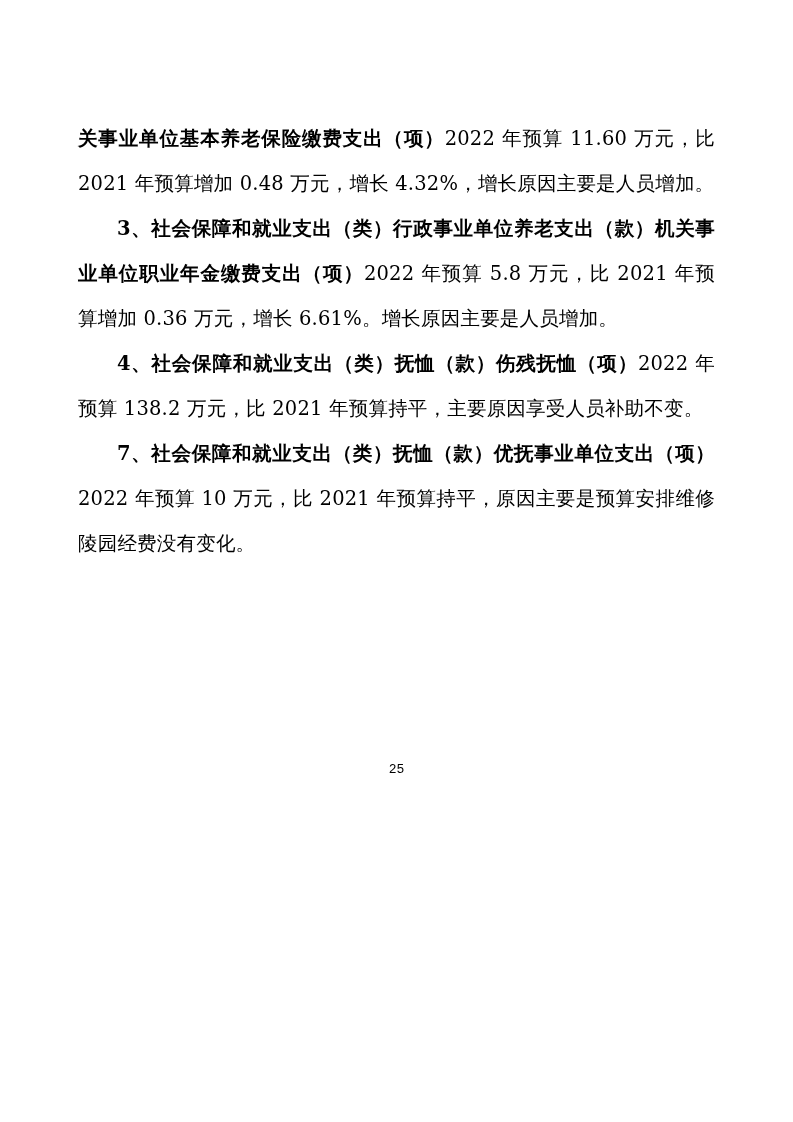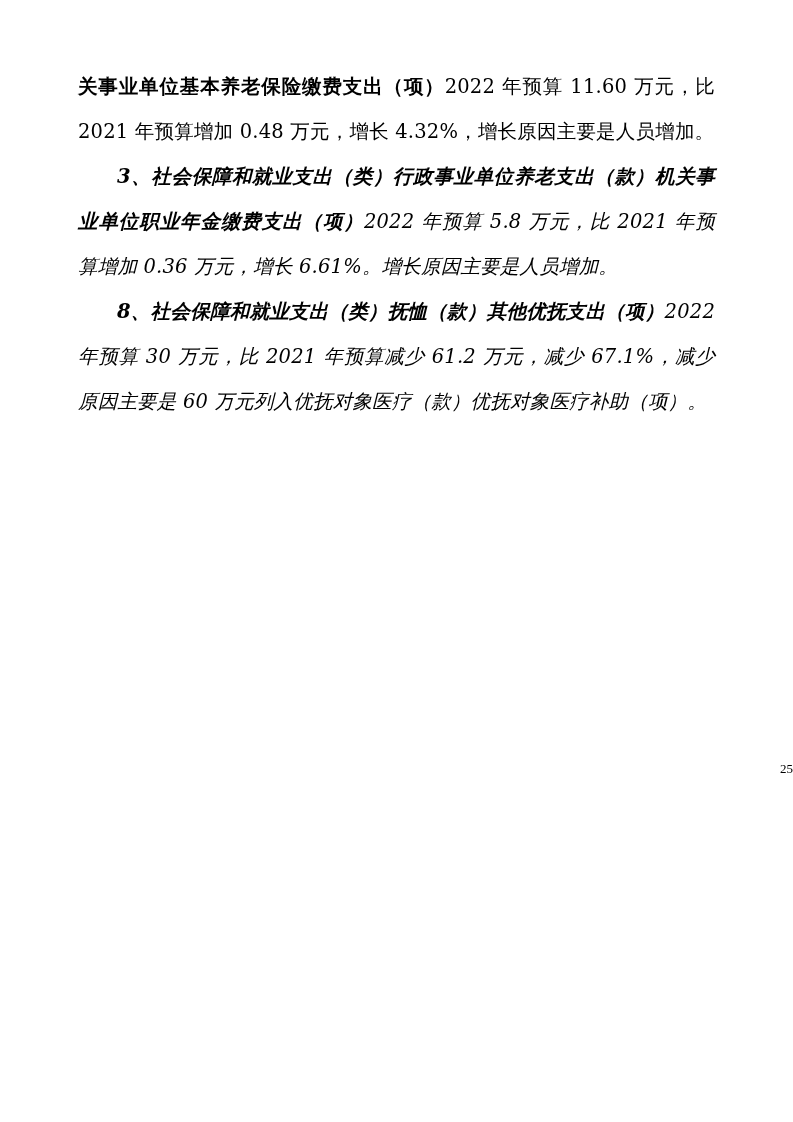--- a/index.html
+++ b/index.html
@@ -12,56 +12,56 @@
     background: #ffffff;
     font-family: "DejaVu Serif", serif;
     color: #000000;
     overflow: hidden;
   }
   .page {
     position: relative;
     width: 793px;
     height: 833px;
     box-sizing: border-box;
-    padding: 64px 78px 0 78px;
+    padding: 116px 78px 0 78px;
   }
   .doc-body {
     font-size: 19.5px;
     line-height: 45px;
     text-align: justify;
     text-justify: inter-ideograph;
     letter-spacing: 0.2px;
   }
   .para {
     margin: 0;
     text-indent: 0;
     font-size: 19.5px;
     line-height: 45px;
   }
   .para.indent {
     text-indent: 39px;
-    font-style: italic;
   }
   .bold {
     font-weight: bold;
   }
   .page-number {
     position: absolute;
     left: 0;
     right: 0;
     bottom: 56px;
-    text-align: right;
+    text-align: center;
     font-size: 13px;
-    font-family: Liberation Serif, serif;
+    font-family: Liberation Mono, monospace;
     color: #000000;
   }
 </style>
 </head>
 <body>
 
 <div class="page">
   <div class="doc-body" id="doc-body">
       <p class="para"><span class="bold">关事业单位基本养老保险缴费支出（项）</span><span>2022 年预算 11.60 万元，比 2021 年预算增加 0.48 万元，增长 4.32%，增长原因主要是人员增加。</span></p>
       <p class="para indent"><span class="bold">3、社会保障和就业支出（类）行政事业单位养老支出（款）机关事业单位职业年金缴费支出（项）</span><span>2022 年预算 5.8 万元，比 2021 年预算增加 0.36 万元，增长 6.61%。增长原因主要是人员增加。</span></p>
-      <p class="para indent"><span class="bold">8、社会保障和就业支出（类）抚恤（款）其他优抚支出（项）</span><span>2022 年预算 30 万元，比 2021 年预算减少 61.2 万元，减少 67.1%，减少原因主要是 60 万元列入优抚对象医疗（款）优抚对象医疗补助（项）。</span></p>
+      <p class="para indent"><span class="bold">4、社会保障和就业支出（类）抚恤（款）伤残抚恤（项）</span><span>2022 年预算 138.2 万元，比 2021 年预算持平，主要原因享受人员补助不变。</span></p>
+      <p class="para indent"><span class="bold">7、社会保障和就业支出（类）抚恤（款）优抚事业单位支出（项）</span><span>2022 年预算 10 万元，比 2021 年预算持平，原因主要是预算安排维修陵园经费没有变化。</span></p>
     </div>
   <div class="page-number">25</div>
 </div>
 
 </body></html>

